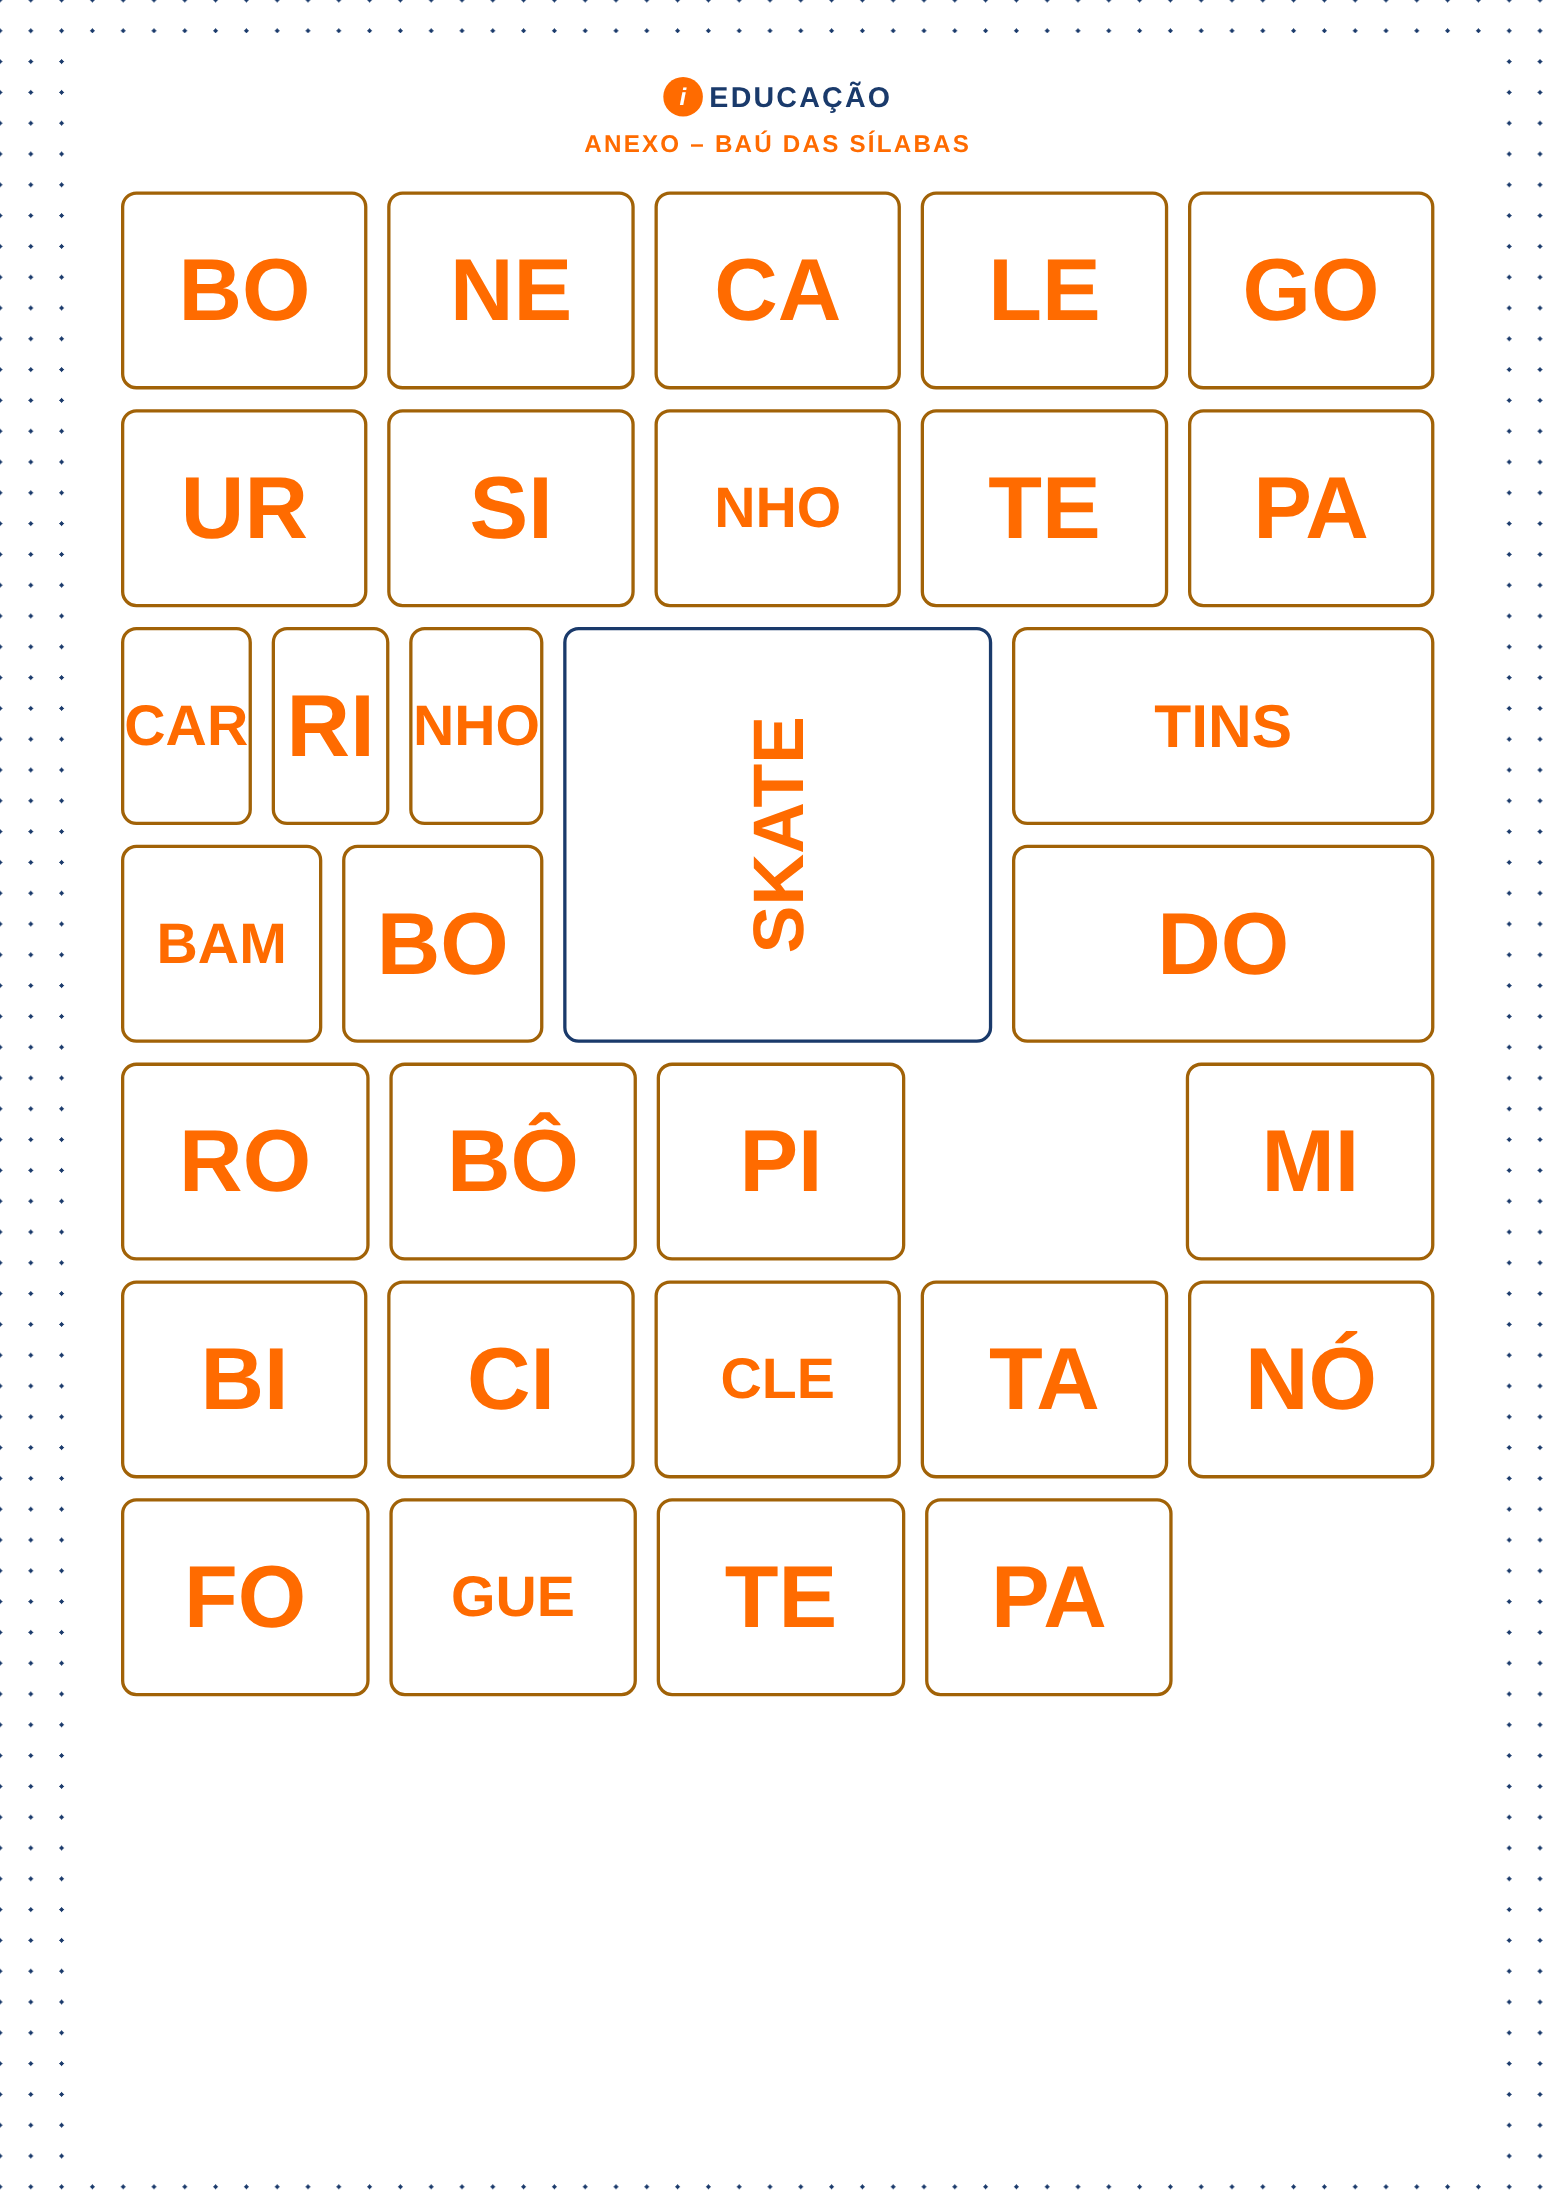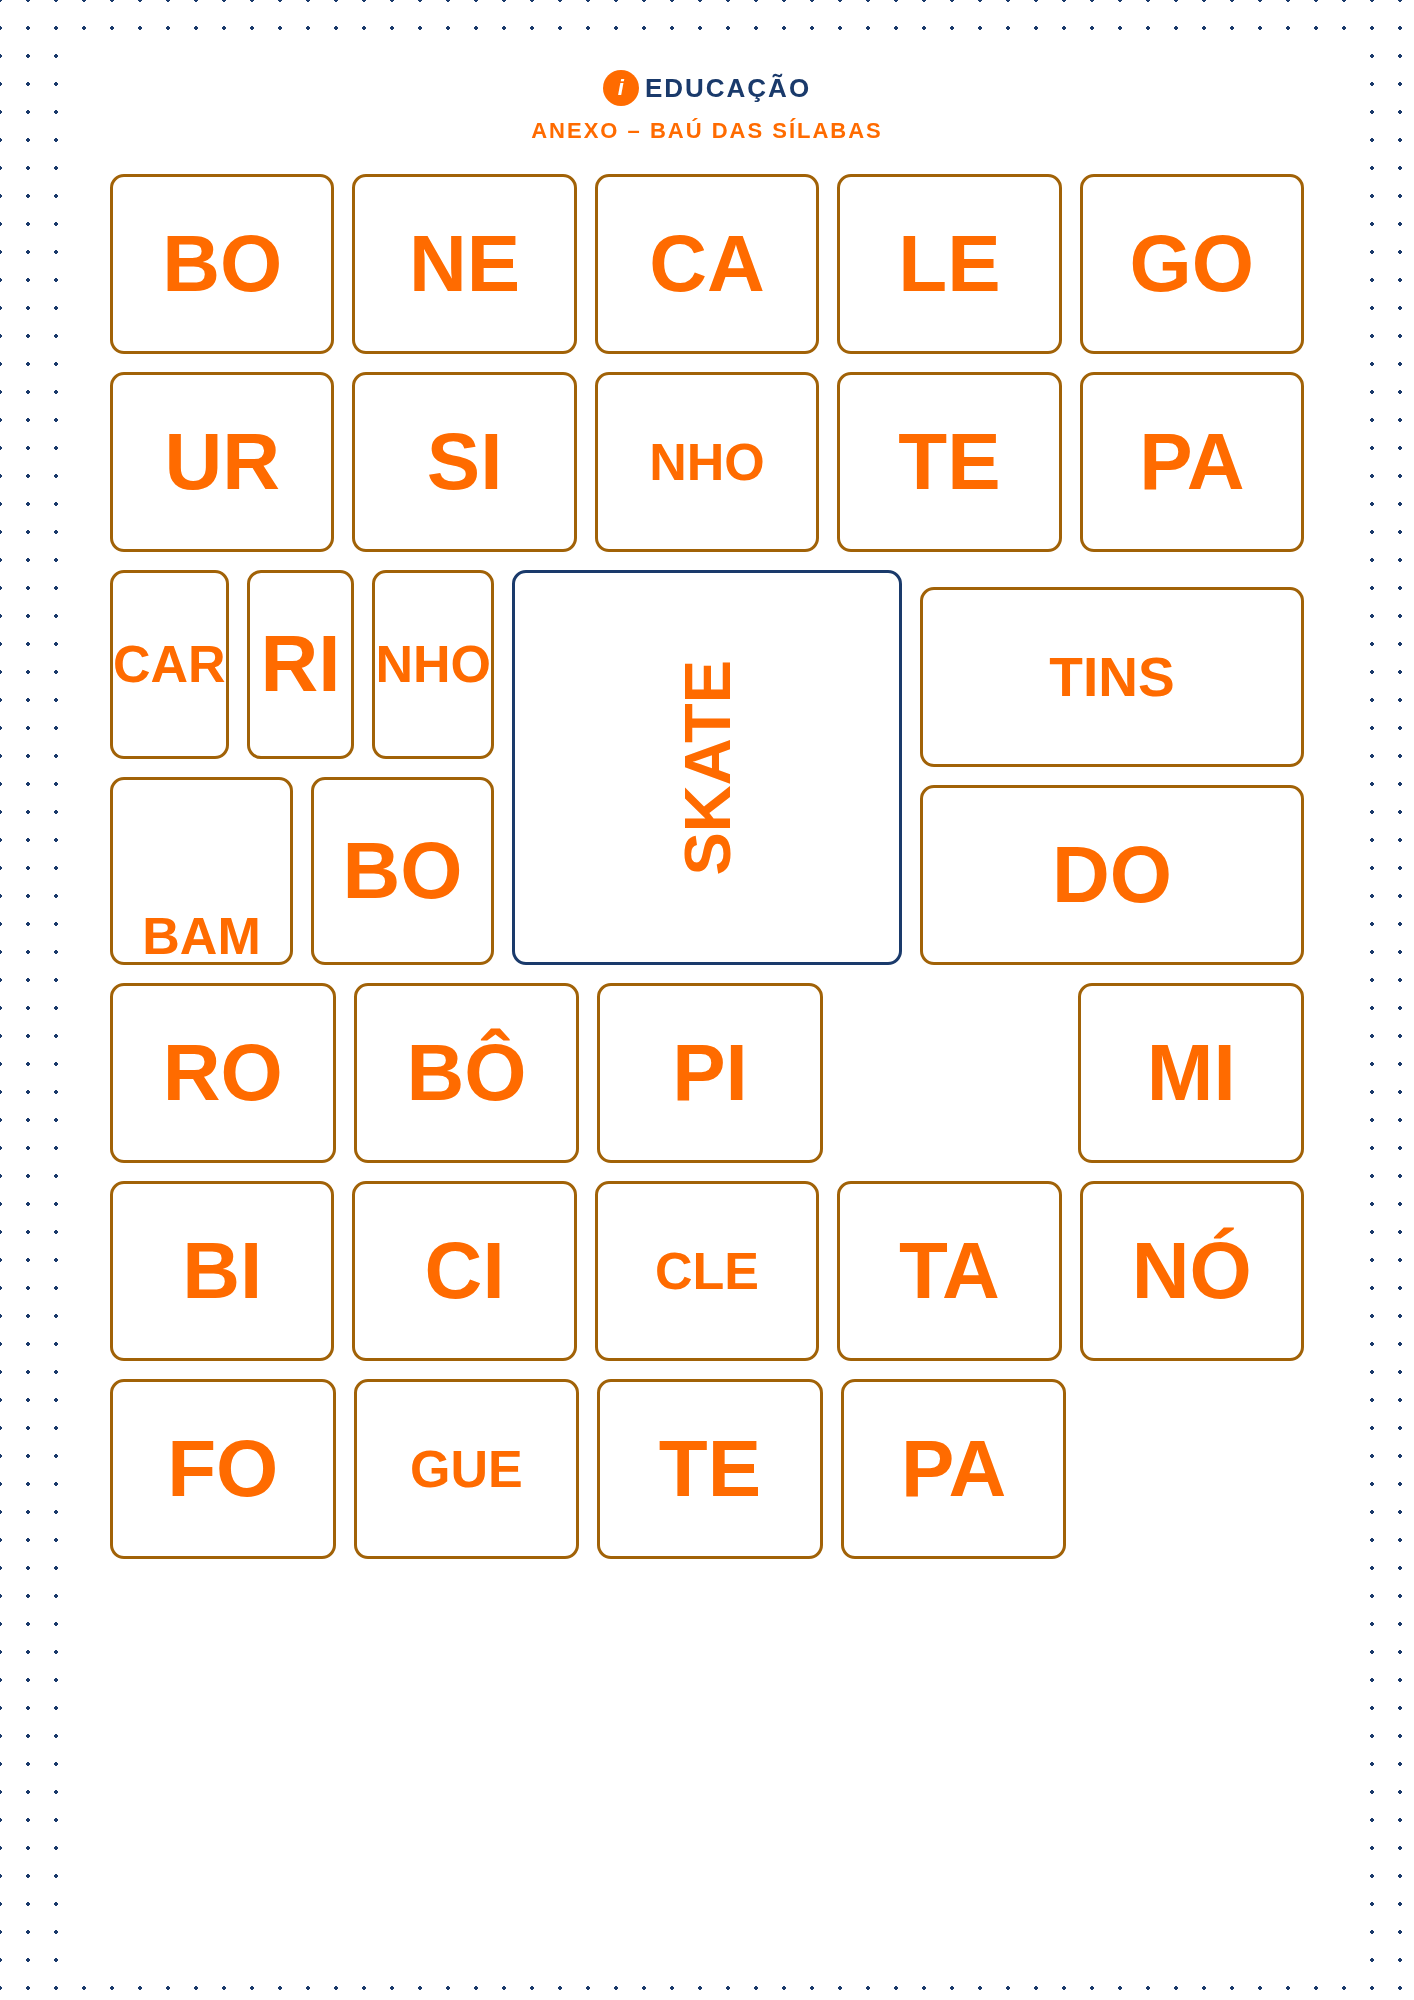--- a/index.html
+++ b/index.html
@@ -212,35 +212,35 @@
             <span class="syllable-text medium">CAR</span>
           </div>
           <div class="syllable-card" style="flex:1;">
             <span class="syllable-text">RI</span>
           </div>
           <div class="syllable-card" style="flex:1;">
             <span class="syllable-text medium">NHO</span>
           </div>
         </div>
         <div style="display:flex; gap:18px; flex:1;">
-          <div class="syllable-card" style="flex:1;align-items:flex-end;">
+          <div class="syllable-card" style="flex:1;">
             <span class="syllable-text medium">BAM</span>
           </div>
           <div class="syllable-card" style="flex:1;">
             <span class="syllable-text">BO</span>
           </div>
         </div>
       </div>
 
       <div class="skate-card">
         <span class="syllable-text rotated">SKATE</span>
       </div>
 
       <div style="flex:1; display:flex; flex-direction:column; gap:18px;">
-        <div class="syllable-card" style="flex:1;margin-top:17px;">
+        <div class="syllable-card" style="flex:1;">
           <span class="syllable-text small">TINS</span>
         </div>
         <div class="syllable-card" style="flex:1;">
           <span class="syllable-text">DO</span>
         </div>
       </div>
     </div>
 
     <div class="row">
       <div class="syllable-card">

